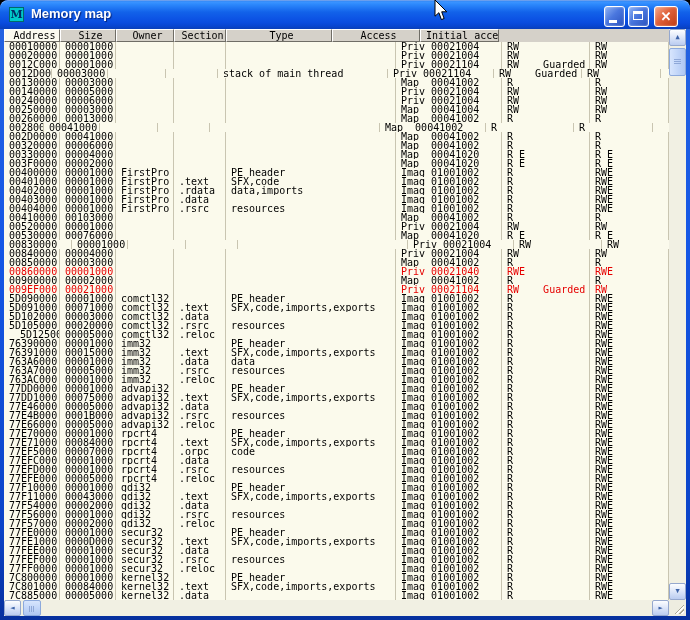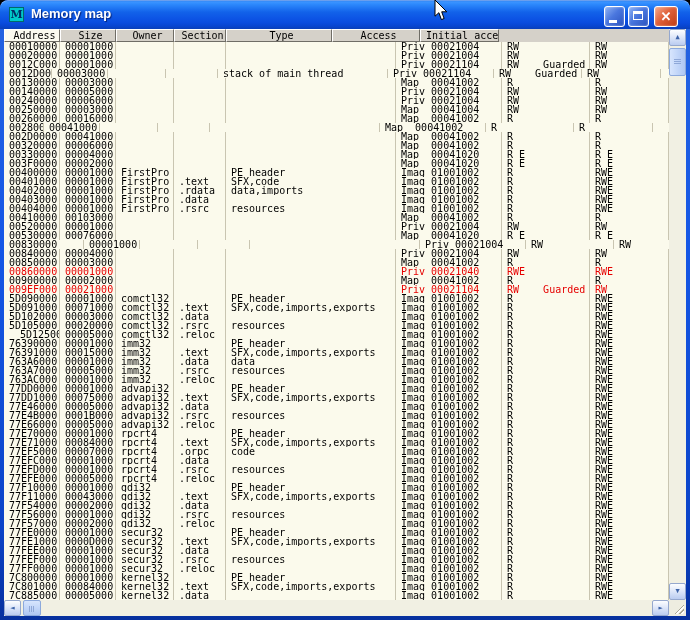--- a/index.html
+++ b/index.html
@@ -212,21 +212,21 @@
           <div class="cell" style="width: 56px;">00003000</div>
           <div class="cell" style="width: 58px;"></div>
           <div class="cell" style="width: 52px;"></div>
           <div class="cell" style="width: 170px;"></div>
           <div class="cell" style="width: 106px;">Map  00041004</div>
           <div class="cell" style="width: 88px;">RW</div>
           <div class="cell" style="width: 79px;">RW</div>
         </div>
         <div class="row">
           <div class="cell" style="width: 56px;">00260000</div>
-          <div class="cell" style="width: 56px;">00016000</div>
+          <div class="cell" style="width: 56px;">00013000</div>
           <div class="cell" style="width: 58px;"></div>
           <div class="cell" style="width: 52px;"></div>
           <div class="cell" style="width: 170px;"></div>
           <div class="cell" style="width: 106px;">Map  00041002</div>
           <div class="cell" style="width: 88px;">R</div>
           <div class="cell" style="width: 79px;">R</div>
         </div>
         <div class="row">
           <div class="cell" style="width: 40px;">00280000</div>
           <div class="cell" style="width: 56px;">00041000</div>
@@ -351,21 +351,21 @@
           <div class="cell" style="width: 56px;">00530000</div>
           <div class="cell" style="width: 56px;">00076000</div>
           <div class="cell" style="width: 58px;"></div>
           <div class="cell" style="width: 52px;"></div>
           <div class="cell" style="width: 170px;"></div>
           <div class="cell" style="width: 106px;">Map  00041020</div>
           <div class="cell" style="width: 88px;">R E</div>
           <div class="cell" style="width: 79px;">R E</div>
         </div>
         <div class="row">
-          <div class="cell" style="width: 80px;">00830000</div>
+          <div class="cell" style="width: 68px;">00830000</div>
           <div class="cell" style="width: 56px;">00001000</div>
           <div class="cell" style="width: 58px;"></div>
           <div class="cell" style="width: 52px;"></div>
           <div class="cell" style="width: 170px;"></div>
           <div class="cell" style="width: 106px;">Priv 00021004</div>
           <div class="cell" style="width: 88px;">RW</div>
           <div class="cell" style="width: 79px;">RW</div>
         </div>
         <div class="row">
           <div class="cell" style="width: 56px;">00840000</div>

